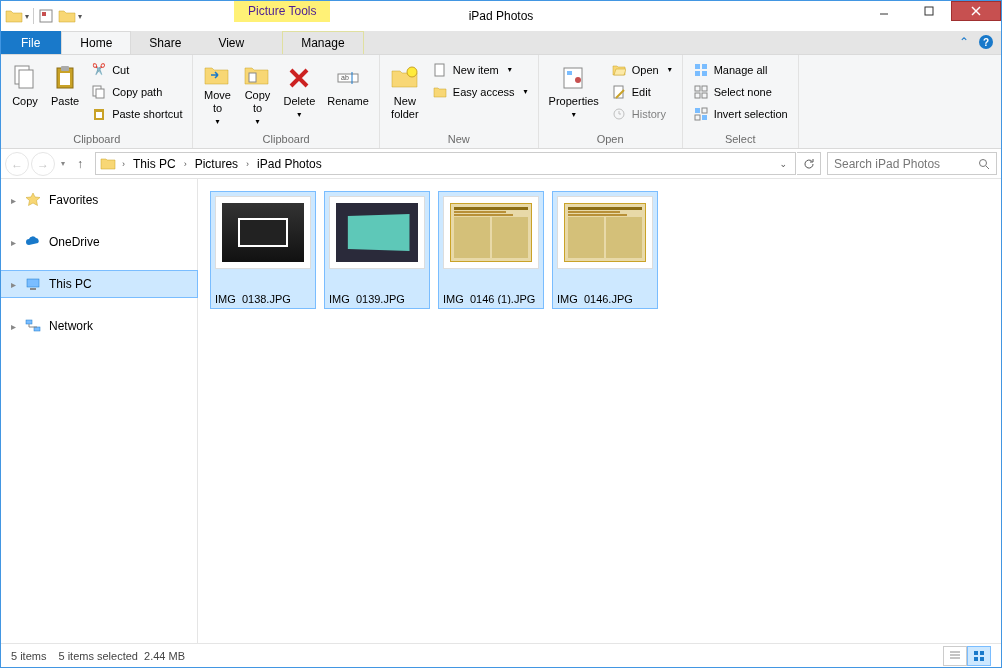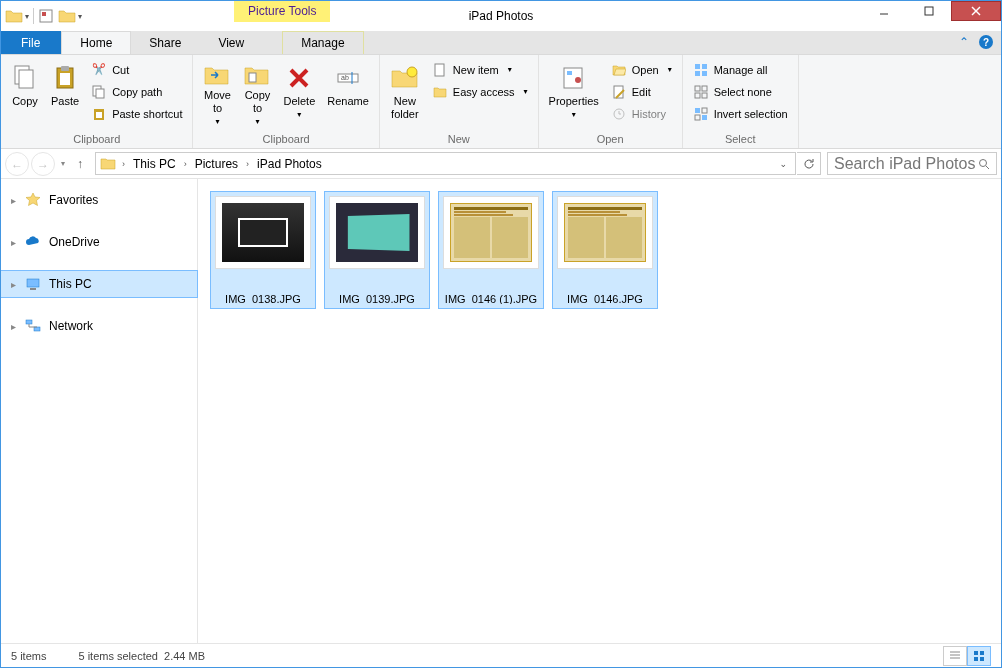--- a/index.html
+++ b/index.html
@@ -40,38 +40,38 @@
 .small-btn .mini { width: 16px; height: 16px; display: flex; align-items: center; justify-content: center; }
 
 
 .addrbar { height: 30px; display: flex; align-items: center; padding: 2px 4px; gap: 2px; border-bottom: 1px solid #e5e5e5; }
 .nav-btn { width: 24px; height: 24px; border: 1px solid #ccc; border-radius: 50%; display: flex; align-items: center; justify-content: center; color: #888; }
 .nav-btn.disabled { opacity: 0.5; }
 .path { flex: 1; height: 23px; border: 1px solid #ccc; display: flex; align-items: center; padding: 0 4px; gap: 2px; margin: 0 4px; }
 .path .seg { display: flex; align-items: center; gap: 4px; font-size: 12px; padding: 0 2px; }
 .path .chev { font-size: 9px; color: #555; padding: 0 4px; }
 .refresh { width: 24px; height: 23px; border: 1px solid #ccc; border-left: none; display: flex; align-items: center; justify-content: center; margin-right: 4px; margin-left: -5px;}
-.search { width: 170px; height: 23px; border: 1px solid #ccc; display: flex; align-items: center; padding: 0 6px; color: #777; font-size: 16px; justify-content: space-between; }
+.search { width: 170px; height: 23px; border: 1px solid #ccc; display: flex; align-items: center; padding: 0 6px; color: #777; font-size: 12px; justify-content: space-between; }
 
 
 .main { flex: 1; display: flex; overflow: hidden; }
 .sidebar { width: 197px; border-right: 1px solid #e5e5e5; padding: 8px 0; }
 .side-item { display: flex; align-items: center; gap: 8px; padding: 4px 8px 4px 24px; font-size: 12px; height: 26px; }
 .side-item.sel { background: #cde8ff; outline: 1px solid #7abdff; }
 .side-spacer { height: 16px; }
 .side-chev { position: absolute; left: 10px; font-size: 10px; color: #888; }
 .side-item { position: relative; }
 .content { flex: 1; padding: 12px; display: flex; gap: 8px; flex-wrap: wrap; align-content: flex-start; }
 .thumb { width: 106px; height: 118px; border: 1px solid #7abdff; background: #cde8ff; display: flex; flex-direction: column; align-items: center; padding: 4px; }
 .thumb-img { width: 96px; height: 78px; background: #fff; border: 1px solid #ddd; padding: 6px; display: flex; align-items: center; justify-content: center; }
 .thumb-inner { width: 100%; height: 100%; }
-.thumb-label { font-size: 11px; text-align: center; margin-top: 24px; width: 100%; overflow: hidden; white-space: nowrap; text-overflow: ellipsis; }
-
-
-.statusbar { height: 24px; border-top: 1px solid #e5e5e5; display: flex; align-items: center; padding: 0 10px; font-size: 11px; color: #444; gap: 32px; }
+.thumb-label { font-size: 11px; margin-top: 24px; width: 100%; overflow: hidden; white-space: nowrap; text-overflow: ellipsis; }
+
+
+.statusbar { height: 24px; border-top: 1px solid #e5e5e5; display: flex; align-items: center; padding: 0 10px; font-size: 11px; color: #444; gap: 12px; }
 .statusbar .views { margin-left: auto; display: flex; gap: 0; }
 .view-btn { width: 24px; height: 20px; border: 1px solid #ccc; display: flex; align-items: center; justify-content: center; }
 .view-btn.active { background: #cde8ff; border-color: #7abdff; }
 
 .folder-svg { fill: #f8d775; stroke: #c9a227; stroke-width: 0.5; }
 </style>
 </head>
 <body>
 
 <div class="window">

